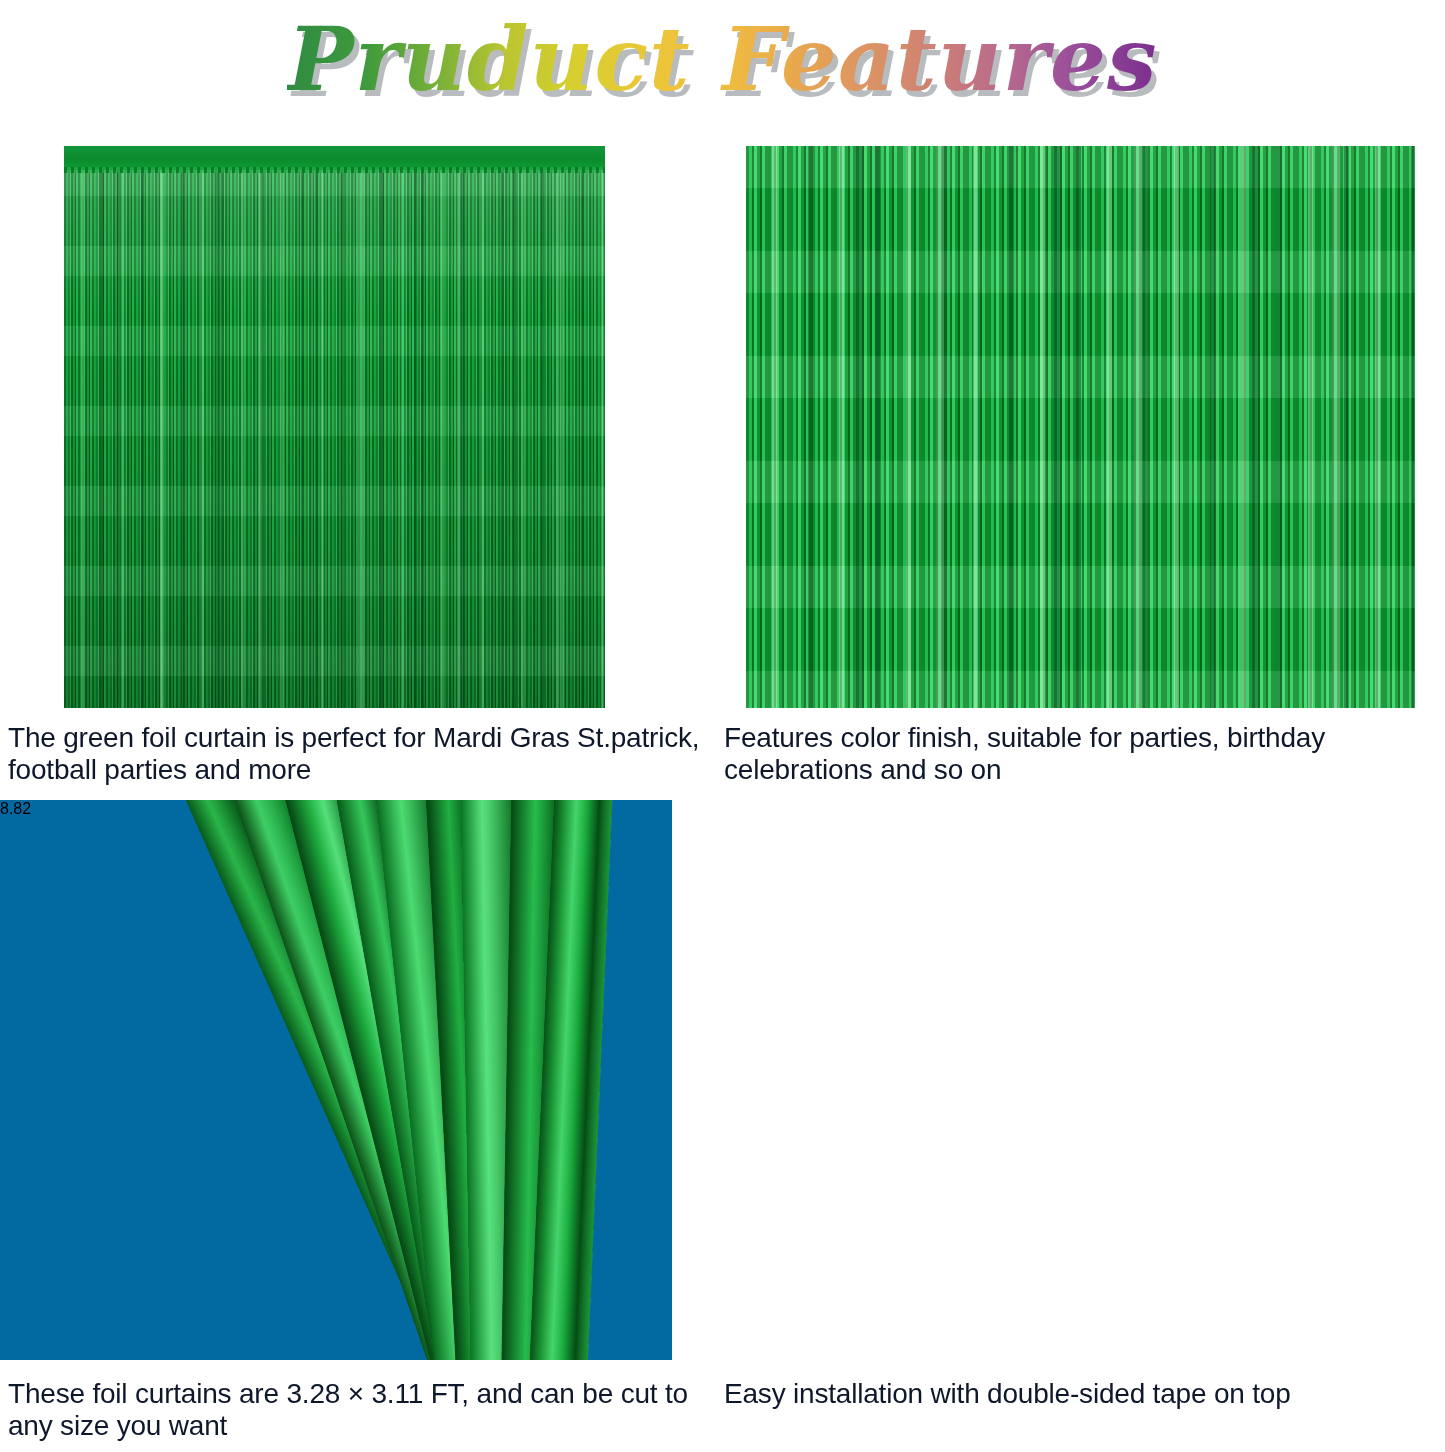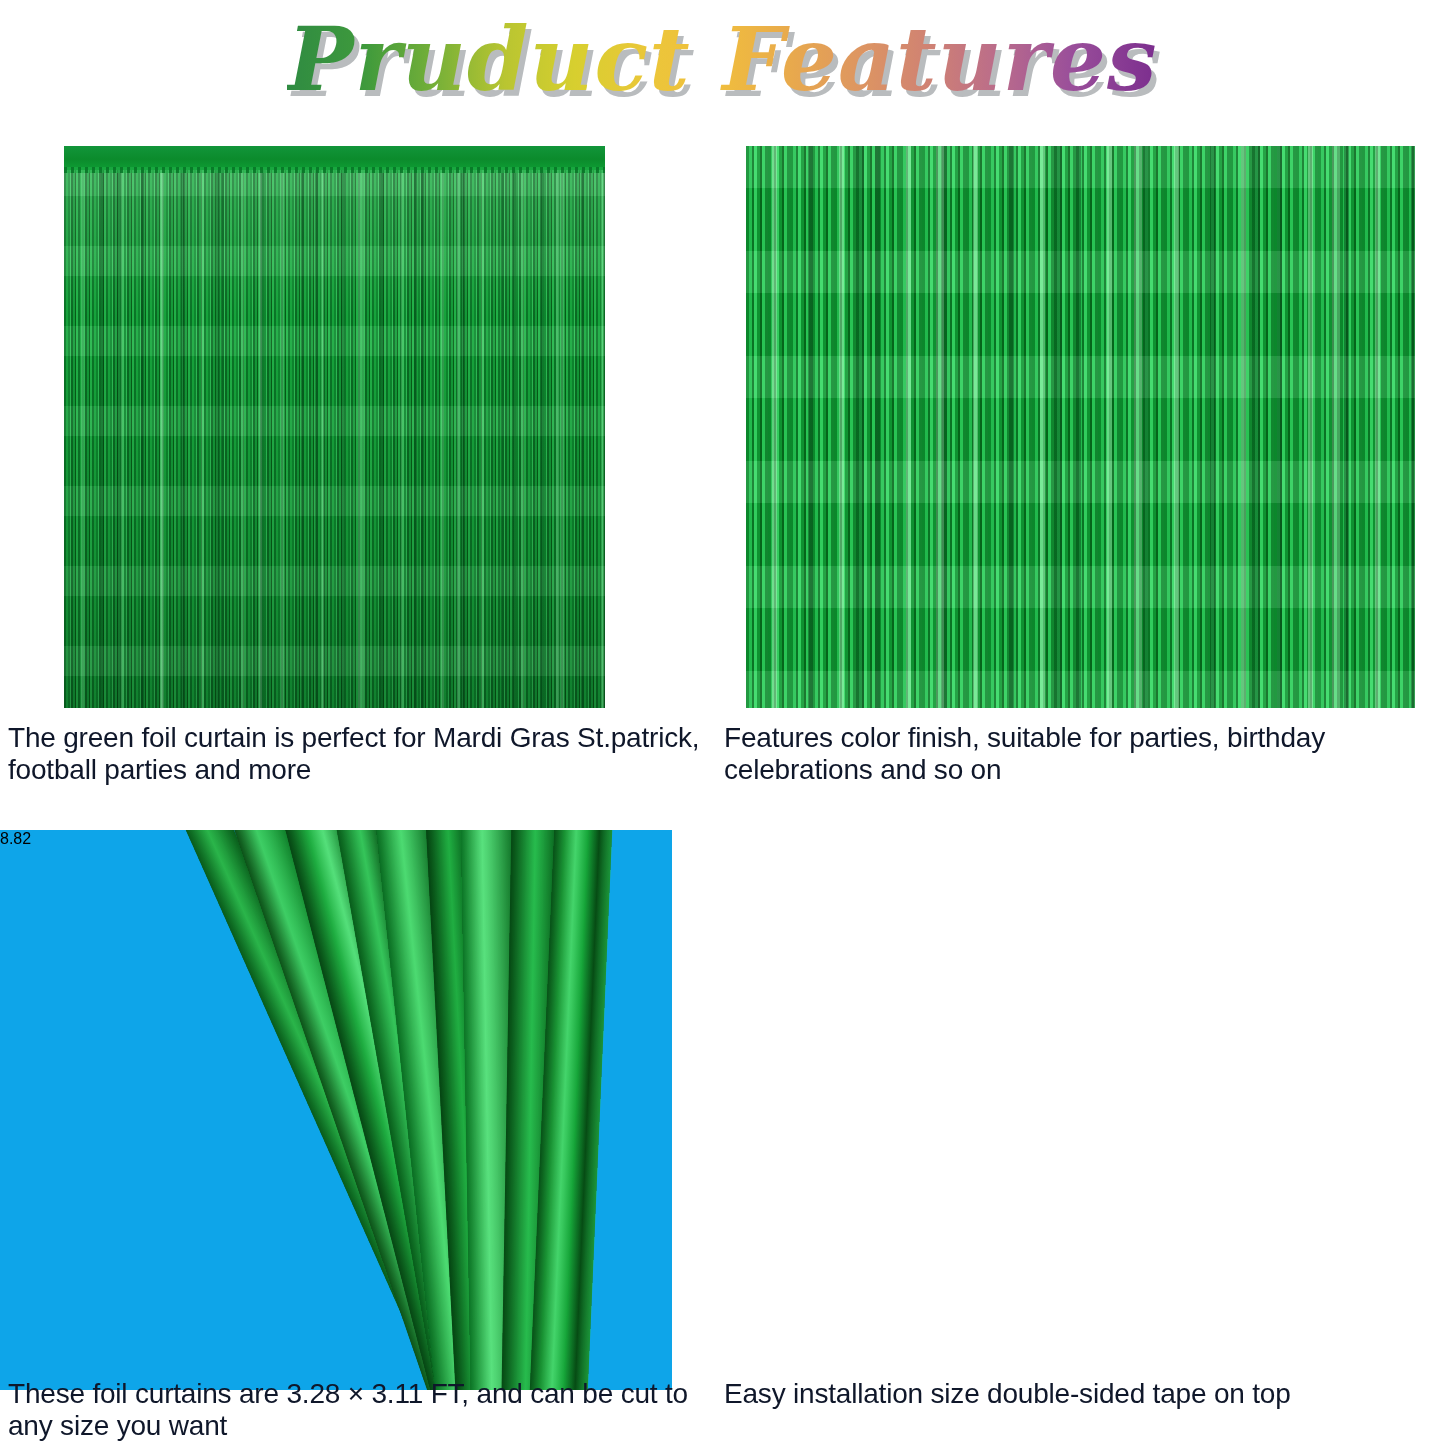--- a/index.html
+++ b/index.html
@@ -147,21 +147,21 @@
     color:#0f172a; font-weight:400;
     font-family:"Liberation Sans", sans-serif;
     letter-spacing:-0.2px;
   }
   #cap-tl{ left:8px;  top:722px; width:700px; }
   #cap-tr{ left:724px;top:722px; width:716px; }
   #cap-bl{ left:8px;  top:1378px;width:700px; }
   #cap-br{ left:724px;top:1378px;width:716px; }
 
   
-  #panel-bl{ left:0; top:830px; width:672px; height:560px; background:#0ea5e9; }
+  #panel-bl{ left:0; top:800px; width:672px; height:560px; background:#0369a1; }
   
   .strips{ position:absolute; inset:0; }
   .strip{
     position:absolute; top:-40px; height:660px;
     transform-origin:top center;
     background:linear-gradient(90deg,#0a5e1c 0%,#1c9c38 18%,#45d66c 38%,#17a63a 58%,#074f16 78%,#24b347 100%);
     box-shadow: inset 0 0 22px rgba(0,40,12,.45);
   }
   .strip.s1{ left:170px; width:44px; transform:rotate(-24deg); background:linear-gradient(90deg,#0b6a20 0%,#2bb84c 45%,#0c6d21 100%); }
   .strip.s2{ left:222px; width:52px; transform:rotate(-19deg); background:linear-gradient(90deg,#115f1d 0%,#3fd066 40%,#0f8a2c 100%); }
@@ -374,13 +374,13 @@
 <div class="panel" id="panel-br">
   <div class="foil-sheet"></div>
   <div class="seam2"></div>
   <div class="seam"></div>
   <div class="cuts"></div>
   <div class="tape-inner-shadow"></div>
   <div class="tape-strip"></div>
   <div class="tape-curl"></div>
   <div class="tape-tip"></div>
 </div>
-<p class="caption" id="cap-br">Easy installation size double-sided tape on top</p>
+<p class="caption" id="cap-br">Easy installation with double-sided tape on top</p>
 
 </body></html>

